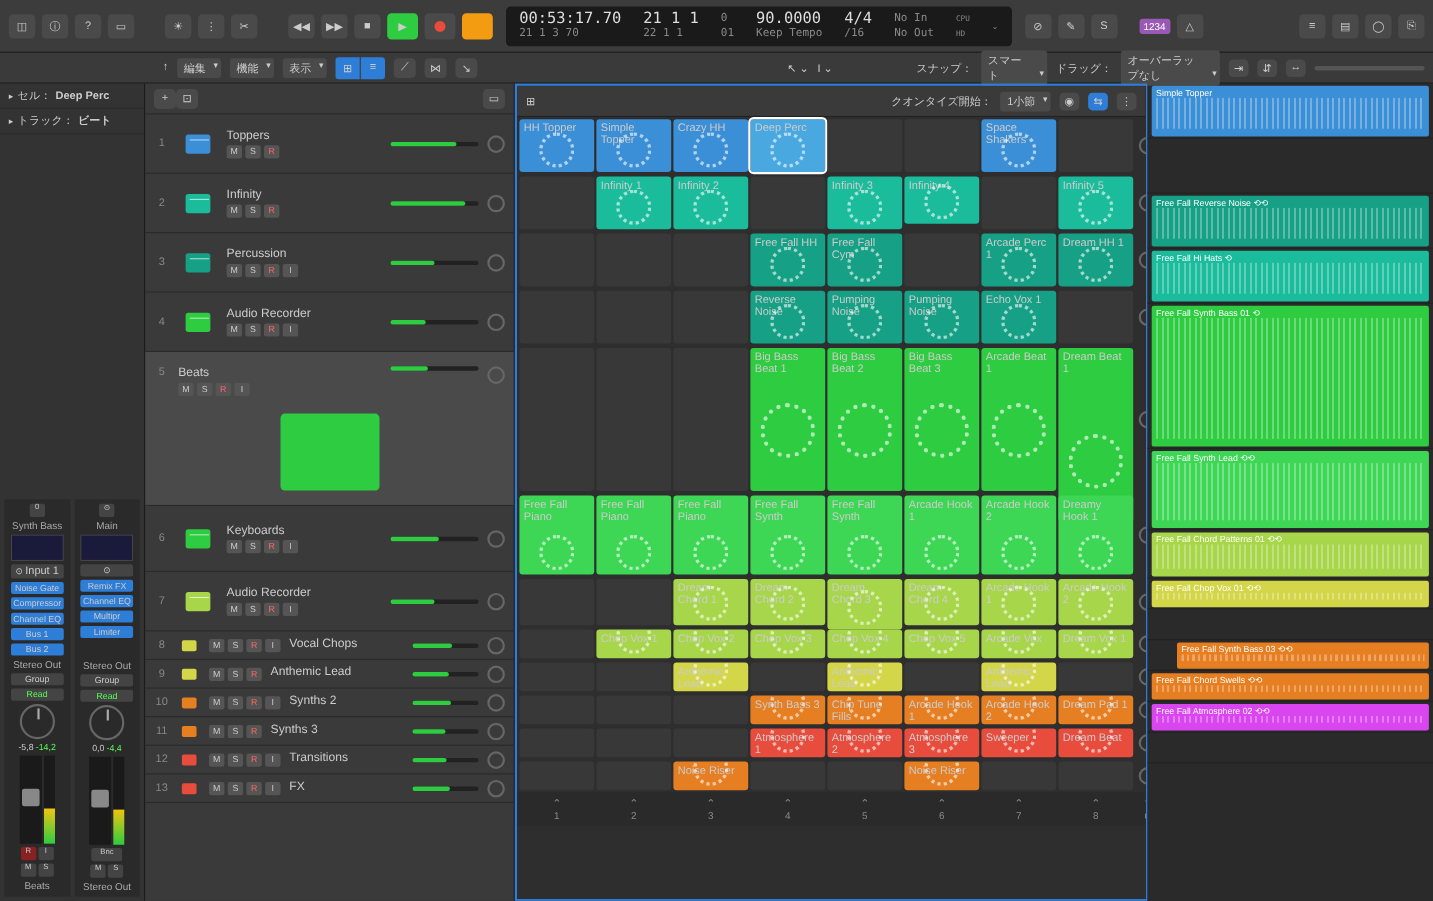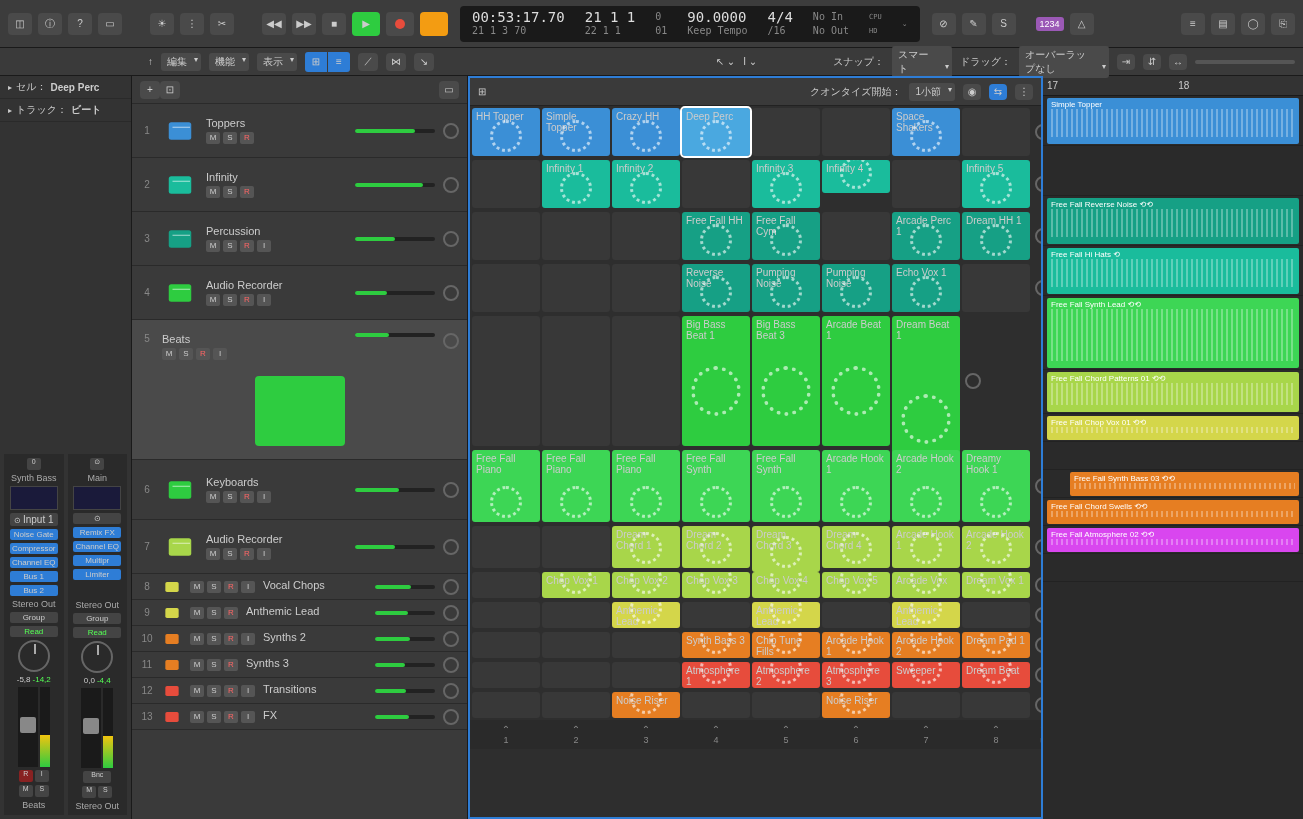--- a/index.html
+++ b/index.html
@@ -528,21 +528,21 @@
           <div class="tcol" style="height: 48px;">
             <div class="tcol-ring"></div>
           </div>
         </div>
         <div class="cells-grid" style="grid-template-rows: 48px;">
           <div class="cell empty" style="height: 48px;"></div>
           <div class="cell c-cyan" style="height: 48px;"><span>Infinity 1</span><div class="cell-ring"></div></div>
           <div class="cell c-cyan" style="height: 48px;"><span>Infinity 2</span><div class="cell-ring"></div></div>
           <div class="cell empty" style="height: 48px;"></div>
           <div class="cell c-cyan" style="height: 48px;"><span>Infinity 3</span><div class="cell-ring"></div></div>
-          <div class="cell c-cyan" style="height: 33px;"><span>Infinity 4</span><div class="cell-ring"></div></div>
+          <div class="cell c-cyan" style="height: 43px;"><span>Infinity 4</span><div class="cell-ring"></div></div>
           <div class="cell empty" style="height: 48px;"></div>
           <div class="cell c-cyan" style="height: 48px;"><span>Infinity 5</span><div class="cell-ring"></div></div>
           <div class="tcol" style="height: 48px;">
             <div class="tcol-ring"></div>
           </div>
         </div>
         <div class="cells-grid" style="grid-template-rows: 48px;">
           <div class="cell empty" style="height: 48px;"></div>
           <div class="cell empty" style="height: 48px;"></div>
           <div class="cell empty" style="height: 48px;"></div>
@@ -566,20 +566,21 @@
           <div class="cell empty" style="height: 48px;"></div>
           <div class="tcol" style="height: 48px;">
             <div class="tcol-ring"></div>
           </div>
         </div>
         <div class="cells-grid" style="grid-template-rows: 130px;">
           <div class="cell empty tall" style="height: 130px;"></div>
           <div class="cell empty tall" style="height: 130px;"></div>
           <div class="cell empty tall" style="height: 130px;"></div>
           <div class="cell c-green tall" style="height: 130px;"><span>Big Bass Beat 1</span><div class="cell-ring"></div></div>
+          <div class="cell c-green tall" style="height: 130px;"><span>Big Bass Beat 2</span><div class="cell-ring"></div></div>
           <div class="cell c-green tall" style="height: 130px;"><span>Big Bass Beat 3</span><div class="cell-ring"></div></div>
           <div class="cell c-green tall" style="height: 130px;"><span>Arcade Beat 1</span><div class="cell-ring"></div></div>
           <div class="cell c-green tall" style="height: 158px;"><span>Dream Beat 1</span><div class="cell-ring"></div></div>
           <div class="tcol" style="height: 130px;">
             <div class="tcol-ring"></div>
           </div>
         </div>
         <div class="cells-grid" style="grid-template-rows: 72px;">
           <div class="cell c-green2" style="height: 72px;"><span>Free Fall Piano</span><div class="cell-ring"></div></div>
           <div class="cell c-green2" style="height: 72px;"><span>Free Fall Piano</span><div class="cell-ring"></div></div>
@@ -679,34 +680,33 @@
         <div class="scene">4</div>
         <div class="scene">5</div>
         <div class="scene">6</div>
         <div class="scene">7</div>
         <div class="scene">8</div>
         <div class="scene">■</div>
       </div>
   </div>
 
   <div class="timeline">
-    <div class="tl-ruler">
-      <span>17</span>
-        <span>18</span>
-    </div>
     <div id="tl-rows">
         <div class="tl-track" style="height: 50px;">
           <div class="tl-clip" style="background:#3b8fd6;height:46px">Simple Topper<div class="tl-wave"></div></div>
         </div>
         <div class="tl-track" style="height: 50px;"></div>
         <div class="tl-track" style="height: 50px;">
           <div class="tl-clip" style="background:#16a085;height:46px">Free Fall Reverse Noise  ⟲⟲<div class="tl-wave"></div></div>
         </div>
         <div class="tl-track" style="height: 50px;">
           <div class="tl-clip" style="background:#1abc9c;height:46px">Free Fall Hi Hats  ⟲<div class="tl-wave"></div></div>
+        </div>
+        <div class="tl-track" style="height: 132px;">
+          <div class="tl-clip" style="background:#2ecc40;height:128px">Free Fall Synth Bass 01  ⟲<div class="tl-wave"></div></div>
         </div>
         <div class="tl-track" style="height: 74px;">
           <div class="tl-clip" style="background:#3dd655;height:70px">Free Fall Synth Lead  ⟲⟲<div class="tl-wave"></div></div>
         </div>
         <div class="tl-track" style="height: 44px;">
           <div class="tl-clip" style="background:#a8d64a;height:40px">Free Fall Chord Patterns 01  ⟲⟲<div class="tl-wave"></div></div>
         </div>
         <div class="tl-track" style="height: 28px;">
           <div class="tl-clip" style="background:#d4d64a;height:24px">Free Fall Chop Vox 01  ⟲⟲<div class="tl-wave"></div></div>
         </div>

